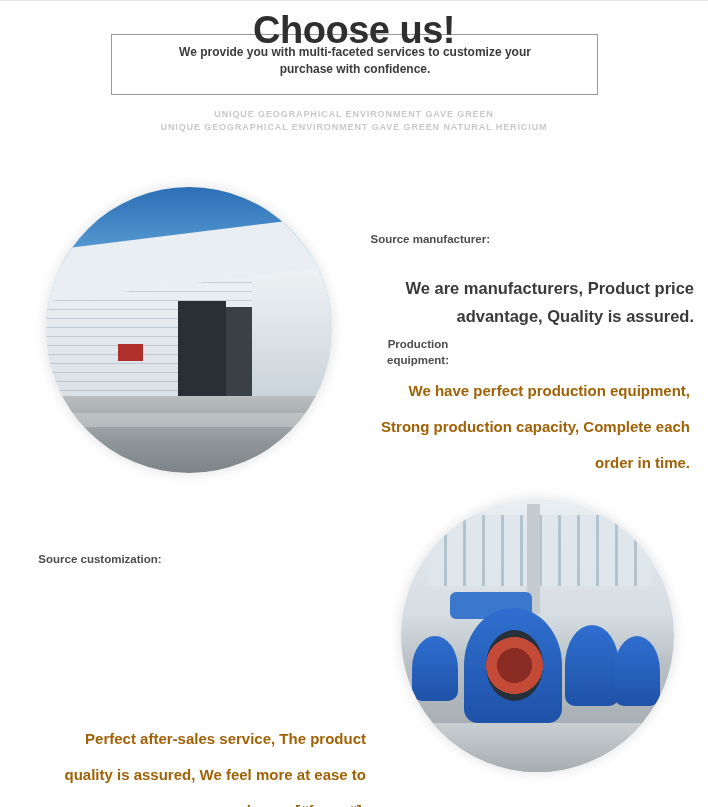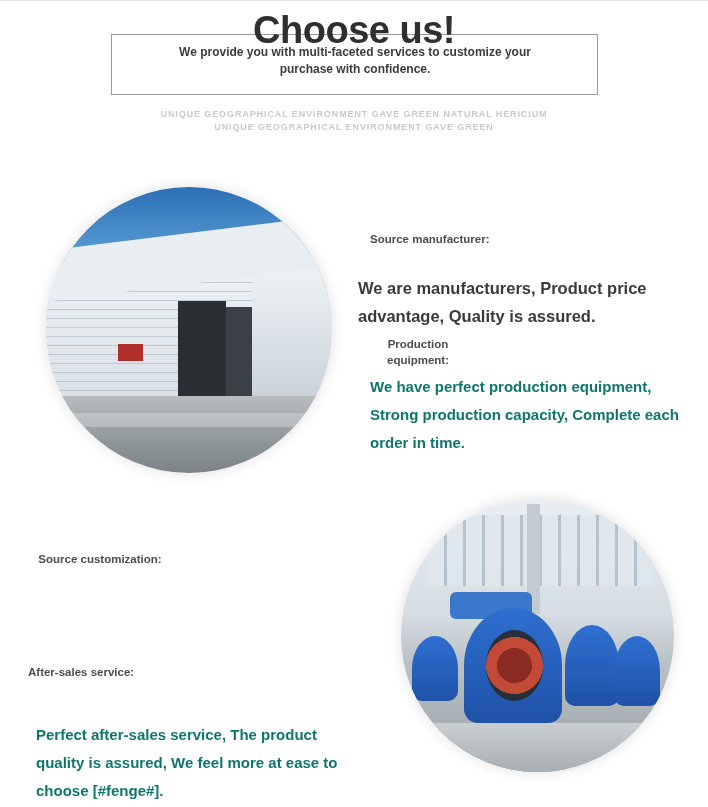--- a/index.html
+++ b/index.html
@@ -91,32 +91,33 @@
 
   .label {
     font-size: 11.5px;
     font-weight: bold;
     color: #4d4d4d;
     line-height: 16px;
   }
   .body-text {
     font-size: 15px;
     font-weight: bold;
-    color: #0f766e;
-    line-height: 28px;
+    color: #a16207;
+    line-height: 36px;
+    text-align: right;
   }
   .body-text-lg {
     font-size: 16.5px;
     font-weight: bold;
     color: #3a3a3a;
     line-height: 28px;
   }
 
-  .lbl-source { position: absolute; left: 370px; top: 230px; width: 120px; text-align: left; }
-  .txt-source { position: absolute; left: 358px; top: 273px; width: 336px; text-align: left; }
+  .lbl-source { position: absolute; left: 370px; top: 230px; width: 120px; text-align: right; }
+  .txt-source { position: absolute; left: 358px; top: 273px; width: 336px; text-align: right; }
 
   .lbl-prod { position: absolute; left: 358px; top: 335px; width: 120px; text-align: center; }
   .txt-prod { position: absolute; left: 370px; top: 372px; width: 320px; }
 
   .lbl-support { position: absolute; left: 30px; top: 550px; width: 140px; text-align: center; }
   .txt-support { position: absolute; left: 45px; top: 587px; width: 320px; }
 
   .lbl-after { position: absolute; left: 28px; top: 663px; width: 200px; }
   .txt-after { position: absolute; left: 36px; top: 692px; width: 330px; margin-top: 28px; }
 
@@ -150,22 +151,22 @@
 </head>
 <body>
 
 <div class="page">
 
   <div class="header">
     <div class="framebox"></div>
     <div class="headline">Choose us!</div>
     <div class="subhead">We provide you with multi-faceted services to customize your purchase with confidence.</div>
     <div class="tagline">
+      <div>UNIQUE GEOGRAPHICAL ENVIRONMENT GAVE GREEN</div>
       <div>UNIQUE GEOGRAPHICAL ENVIRONMENT GAVE GREEN NATURAL HERICIUM</div>
-      <div>UNIQUE GEOGRAPHICAL ENVIRONMENT GAVE GREEN</div>
     </div>
   </div>
 
   <div class="photo photo-1">
     <div class="ph-inner">
       <div class="sky-1"></div>
       <div class="wall-right"></div>
       <div class="bldg-1"></div>
       <div class="bldg-lines"></div>
       <div class="roofline"></div>
@@ -178,21 +179,20 @@
   </div>
 
   <div class="label lbl-source">Source manufacturer:</div>
   <div class="body-text-lg txt-source">We are manufacturers, Product price advantage, Quality is assured.</div>
 
   <div class="label lbl-prod">Production equipment:</div>
   <div class="body-text txt-prod">We have perfect production equipment, Strong production capacity, Complete each order in time.</div>
 
   <div class="label lbl-support">Source customization:</div>
 
-  <div class="label lbl-after">After-sales service:</div>
   <div class="body-text txt-after">Perfect after-sales service, The product quality is assured, We feel more at ease to choose [#fenge#].</div>
 
   <div class="photo photo-2">
     <div class="ph-inner">
       <div class="bg-2"></div>
       <div class="win-2"></div>
       <div class="pillar"></div>
       <div class="duct"></div>
       <div class="fan fan-l1"></div>
       <div class="fan fan-r1"></div>

